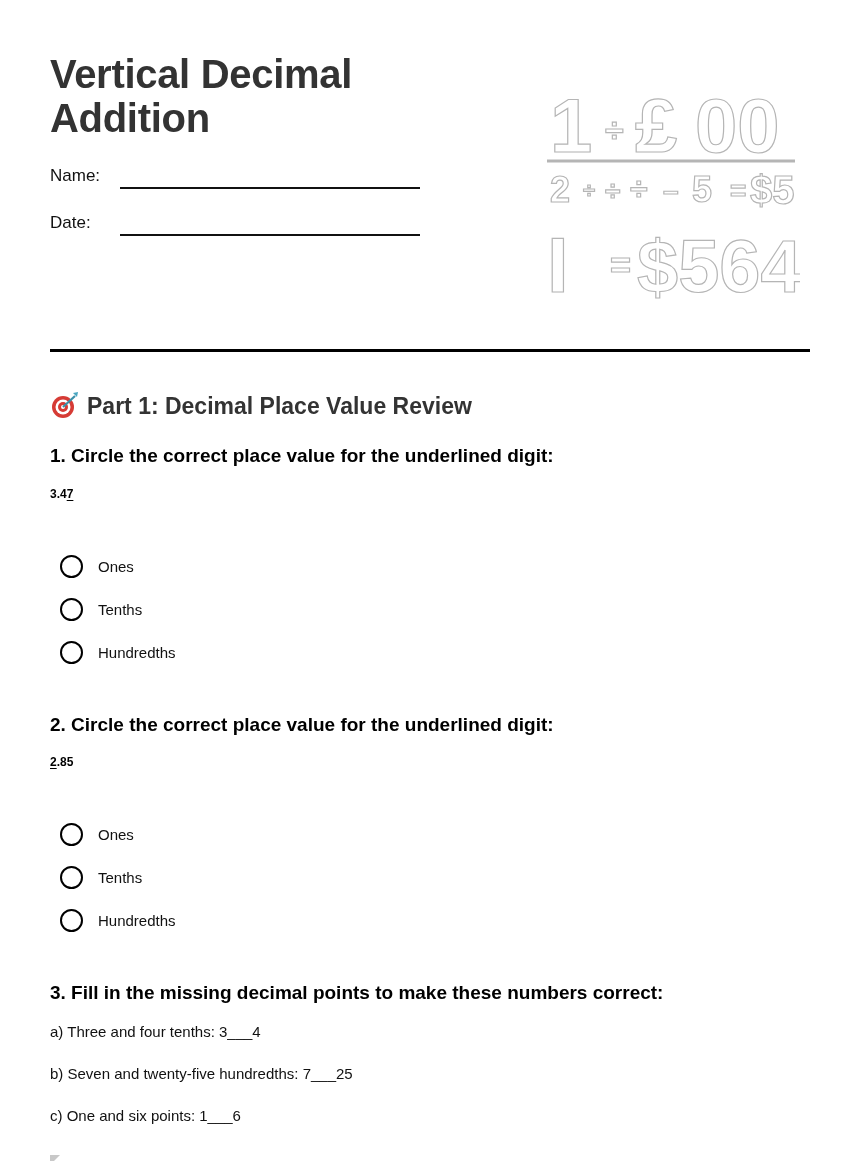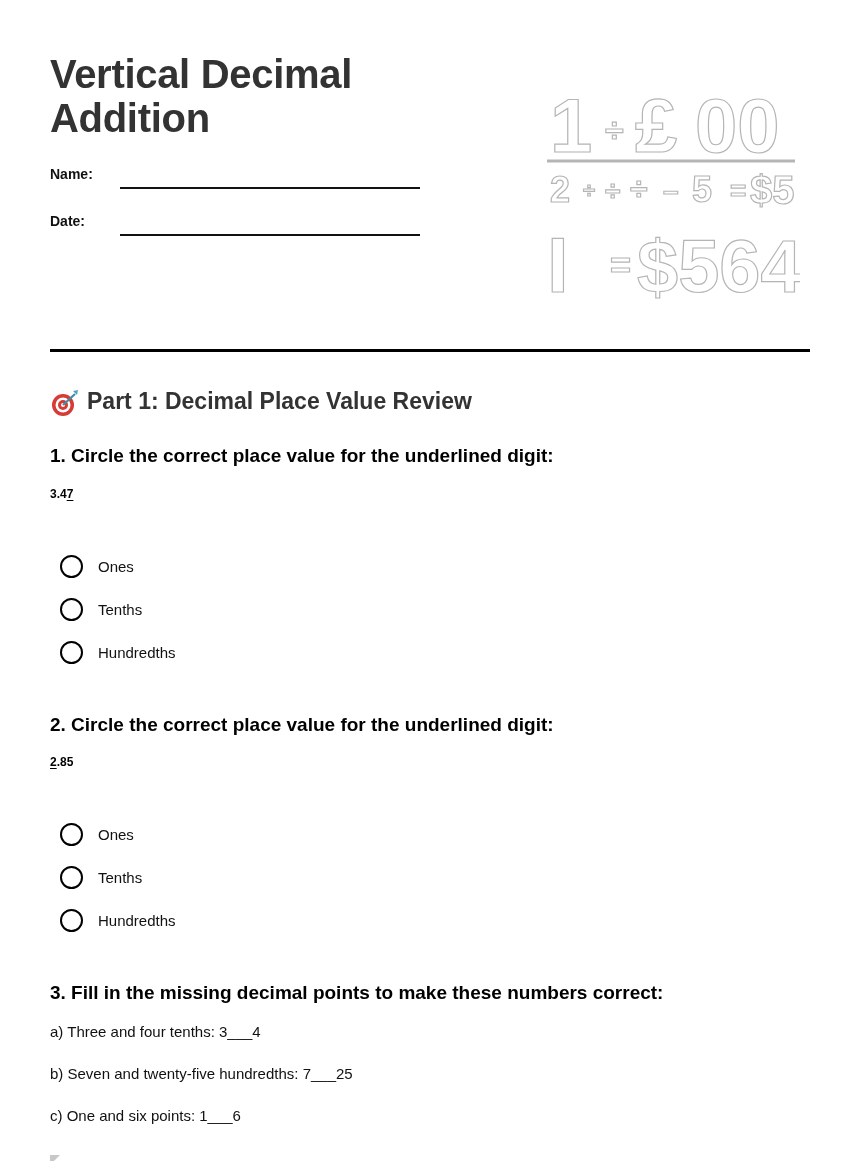--- a/index.html
+++ b/index.html
@@ -13,37 +13,37 @@
     font-family: "Liberation Sans", sans-serif;
     font-weight: bold; font-size: 40px; line-height: 44px; color: #333333;
     letter-spacing: -0.3px;
   }
 
   .field { position: absolute; left: 0; width: 370px; height: 30px; }
   .field-name { top: 162px; }
   .field-date { top: 209px; }
   .field-label {
     position: absolute; left: 0; top: 4px;
-    font-family: "Liberation Sans", sans-serif; font-weight: bold; font-size: 14px; color: #111;
+    font-family: "Liberation Sans", sans-serif; font-weight: normal; font-size: 17px; color: #111;
   }
   .field-line {
     position: absolute; left: 70px; top: 25px; width: 300px; height: 2px; background: #111;
   }
 
   .art {
     position: absolute; left: 495px; top: 80px; width: 255px; height: 220px;
   }
 
   .divider {
     position: absolute; left: 0; top: 349px; width: 760px; height: 3px; background: #000;
   }
 
   .section-heading {
     position: absolute; left: 0; top: 388px; height: 32px;
-    display: flex; align-items: flex-start;
+    display: flex; align-items: flex-end;
     font-family: "Liberation Sans", sans-serif; font-weight: bold; font-size: 23px; color: #333;
   }
   .section-heading .target-icon { width: 30px; height: 30px; margin-right: 7px; }
 
   .question {
     position: absolute; left: 0;
     font-family: "Liberation Sans", sans-serif; font-weight: bold; font-size: 19px; color: #000;
   }
   .number {
     position: absolute; left: 0;

